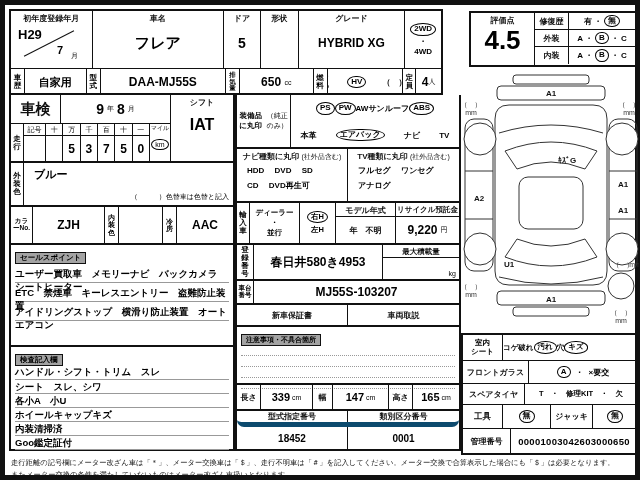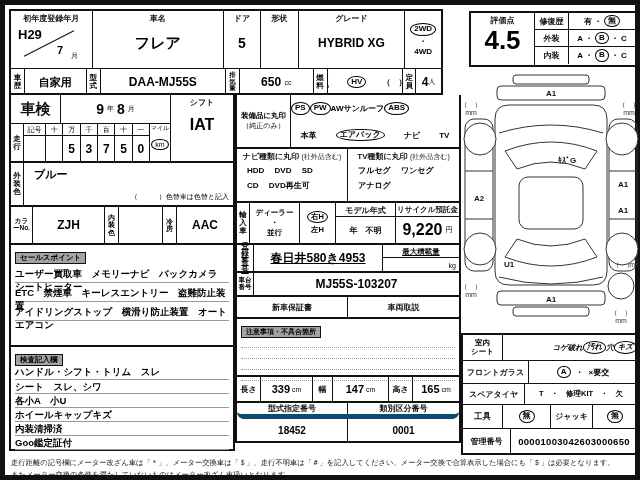--- a/index.html
+++ b/index.html
@@ -195,26 +195,26 @@
       <div class="line" style="height:14px; font-size:9.5px; font-weight:bold; padding-top:1px;">各小A　小U</div>
       <div class="line" style="height:14px; font-size:9.5px; font-weight:bold; padding-top:1px;">ホイールキャップキズ</div>
       <div class="line" style="height:14px; font-size:9.5px; font-weight:bold; padding-top:1px;">内装清掃済</div>
       <div class="line" style="height:14px; font-size:9.5px; font-weight:bold; padding-top:1px;">Goo鑑定証付</div>
     </div>
   </div>
 
   <div class="abs" style="left:230px; top:90px; width:226px;">
 
     <div class="bb row" style="height:54px; border-top:none;">
-      <div class="cell ctr" style="width:54px; flex-direction:column; font-size:7.5px; font-weight:bold; text-align:center;">
+      <div class="cell ctr" style="width:54px; font-size:7.5px; font-weight:bold; text-align:center;">
         <span>装備品に丸印</span>
         <span class="tiny">（純正のみ）</span>
       </div>
       <div style="flex:1;">
-        <div class="row ctr" style="height:27px; justify-content:flex-start; font-size:8px; font-weight:bold;">
+        <div class="row ctr" style="height:27px; justify-content:center; font-size:8px; font-weight:bold;">
           <span class="crc">PS</span>
           <span class="crc">PW</span>
           <span>AW</span>
           <span>サンルーフ</span>
           <span class="crc">ABS</span>
         </div>
         <div class="row ctr" style="height:26px; justify-content:space-around; font-size:8px; font-weight:bold;">
           <span>本革</span>
           <span class="crc">エアバック</span>
           <span>ナビ</span>
@@ -247,27 +247,27 @@
         <span class="crc">右H</span>
         <span>左H</span>
       </div>
       <div class="cell" style="width:60px;">
         <div class="hl" style="border-bottom:1px solid #111; height:14px; padding-top:2px;">モデル年式</div>
         <div class="ctr" style="height:26px; font-size:8px; font-weight:bold;">年　不明</div>
       </div>
       <div style="flex:1;">
         <div class="hl" style="border-bottom:1px solid #111; height:14px; padding-top:2px; font-size:7.5px;">リサイクル預託金</div>
         <div class="ctr" style="height:26px; gap:3px;">
-          <span style="font-size:16px; font-weight:bold;">9,220</span>
+          <span style="font-size:12px; font-weight:bold;">9,220</span>
           <span class="tiny">円</span>
         </div>
       </div>
     </div>
 
-    <div class="bb row" style="height:28px; border-top:none;text-decoration:underline;">
+    <div class="bb row" style="height:36px; border-top:none;">
       <div class="vlab" style="width:17px;">登録番号</div>
       <div class="cell val ctr" style="width:129px; font-size:12px;">春日井580き4953</div>
       <div style="flex:1; position:relative;">
         <div class="hl" style="border-bottom:1px solid #111; height:13px; padding-top:2px; font-size:7.5px;">最大積載量</div>
         <span class="abs tiny" style="right:3px; bottom:2px;">kg</span>
       </div>
     </div>
 
     <div class="bb row" style="height:24px; border-top:none;">
       <div class="vlab" style="width:17px; font-size:6.5px;">車台番号</div>
@@ -373,21 +373,21 @@
         </g>
       </svg>
     </div>
 
     <div class="bb">
       <div class="row" style="height:26px; border-bottom:1px solid #111;">
         <div class="cell ctr" style="width:40px; flex-direction:column; font-size:7.5px; font-weight:bold; line-height:1.1;">
           <span>室内</span>
           <span>シート</span>
         </div>
-        <div class="ctr" style="flex:1; justify-content:flex-end; font-size:7.5px; font-weight:bold;font-style:italic;">
+        <div class="ctr" style="flex:1; justify-content:flex-start; font-size:7.5px; font-weight:bold;">
           <span>コゲ</span>
           <span>破れ</span>
           <span class="crc">汚れ</span>
           <span>穴</span>
           <span class="crc">キズ</span>
         </div>
       </div>
       <div class="row" style="height:23px; border-bottom:1px solid #111;">
         <div class="cell hl ctr" style="width:66px; font-size:8px;">フロントガラス</div>
         <div class="ctr" style="flex:1; gap:5px; font-size:8px; font-weight:bold;">

